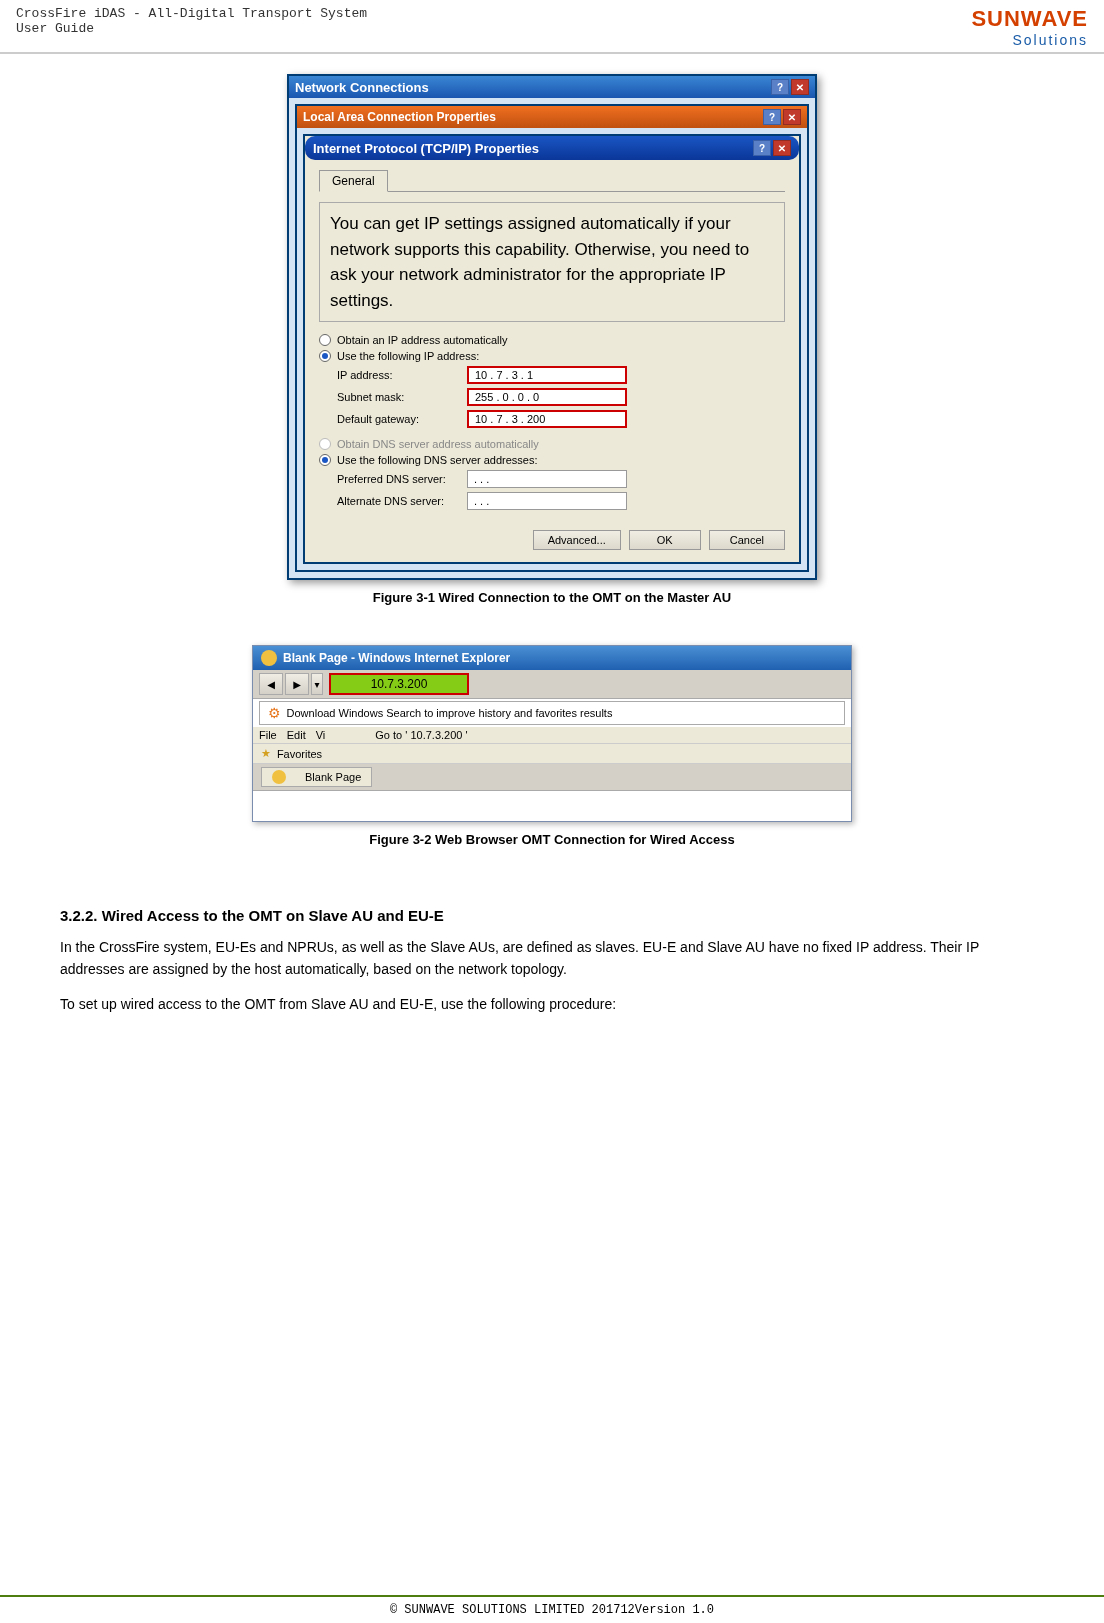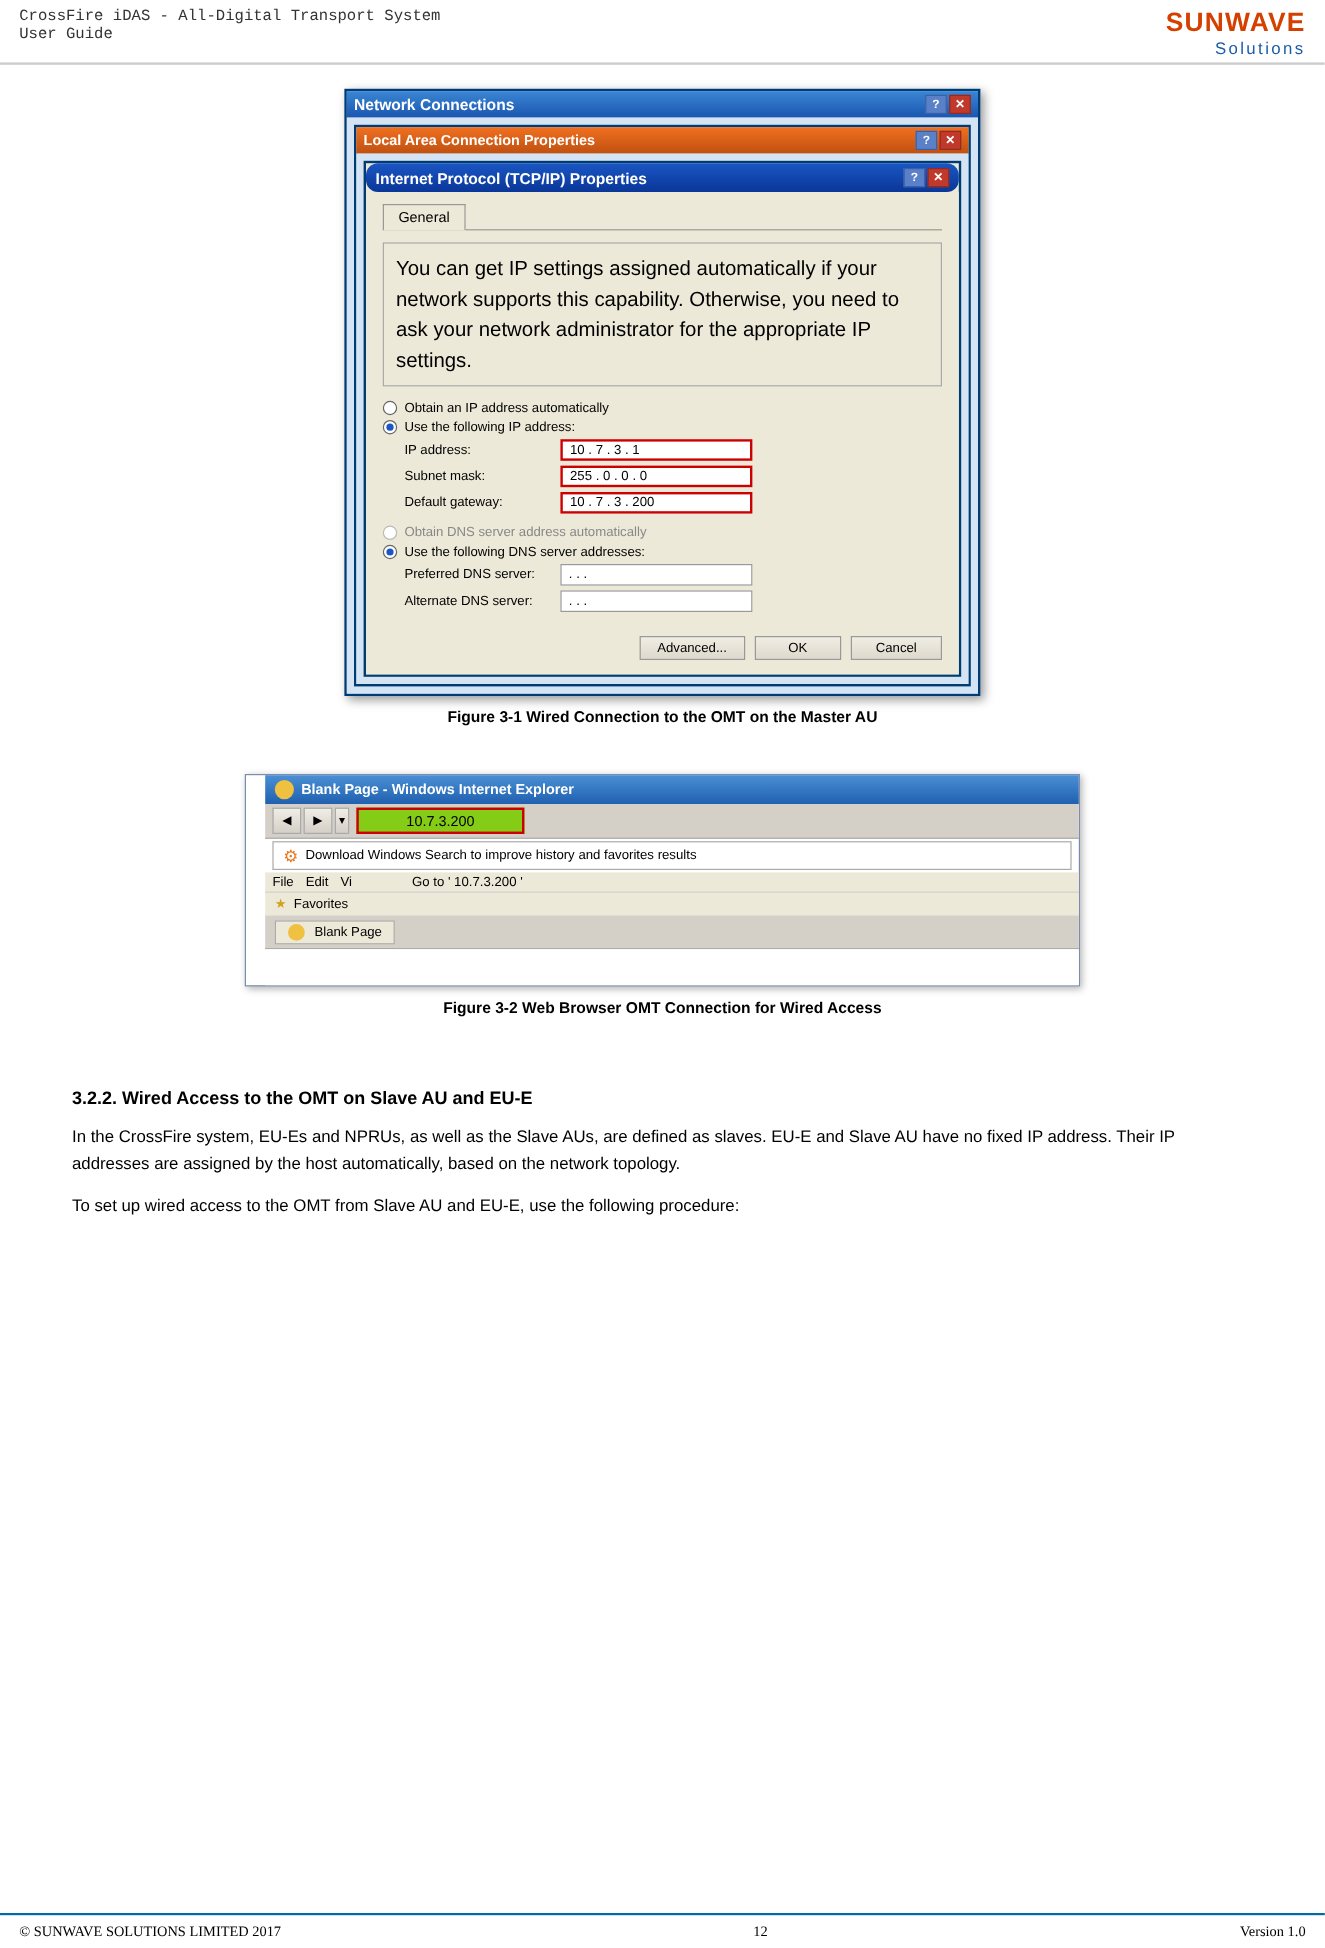--- a/index.html
+++ b/index.html
@@ -246,23 +246,22 @@
     .figure-caption {
       text-align: center;
       font-size: 13px;
       font-weight: bold;
       margin: 8px 0 20px 0;
     }
 
     
     .ie-browser {
       border: 1px solid #7a8dae;
-      width: 696px;
+      width: 600px;
       box-shadow: 2px 2px 6px rgba(0,0,0,0.3);
-      padding-left: 16px;
     }
     .ie-titlebar {
       background: linear-gradient(to bottom, #4a90d4, #2060b0);
       color: #fff;
       font-size: 12px;
       font-weight: bold;
       padding: 4px 8px;
       display: flex;
       align-items: center;
       gap: 6px;
@@ -349,21 +348,21 @@
       gap: 4px;
       border-bottom: 1px solid #aaa;
     }
     .ie-tab {
       background: #ece9d8;
       border: 1px solid #aaa;
       padding: 2px 10px;
       font-size: 11px;
       display: flex;
       align-items: center;
-      gap: 8px;
+      gap: 19px;
     }
     .ie-tab-icon {
       width: 14px; height: 14px;
       background: #f0c040;
       border-radius: 50%;
     }
     .ie-content {
       background: #fff;
       min-height: 30px;
       padding: 8px;
@@ -378,24 +377,24 @@
 
     .body-text {
       font-size: 14px;
       line-height: 1.6;
       margin-bottom: 12px;
     }
 
     
     .footer {
       display: flex;
-      justify-content: space-between;
-      border-top: 2px solid #0369a1;
+      justify-content: center;
+      border-top: 2px solid #4d7c0f;
       padding: 6px 16px;
-      font-family: Liberation Serif, serif;
+      font-family: Liberation Mono, monospace;
       font-size: 12px;
       margin-top: auto;
       position: fixed;
       bottom: 0;
       width: 1104px;
       background: #fff;
     }
 
     .disabled-text { color: #888; }
 

